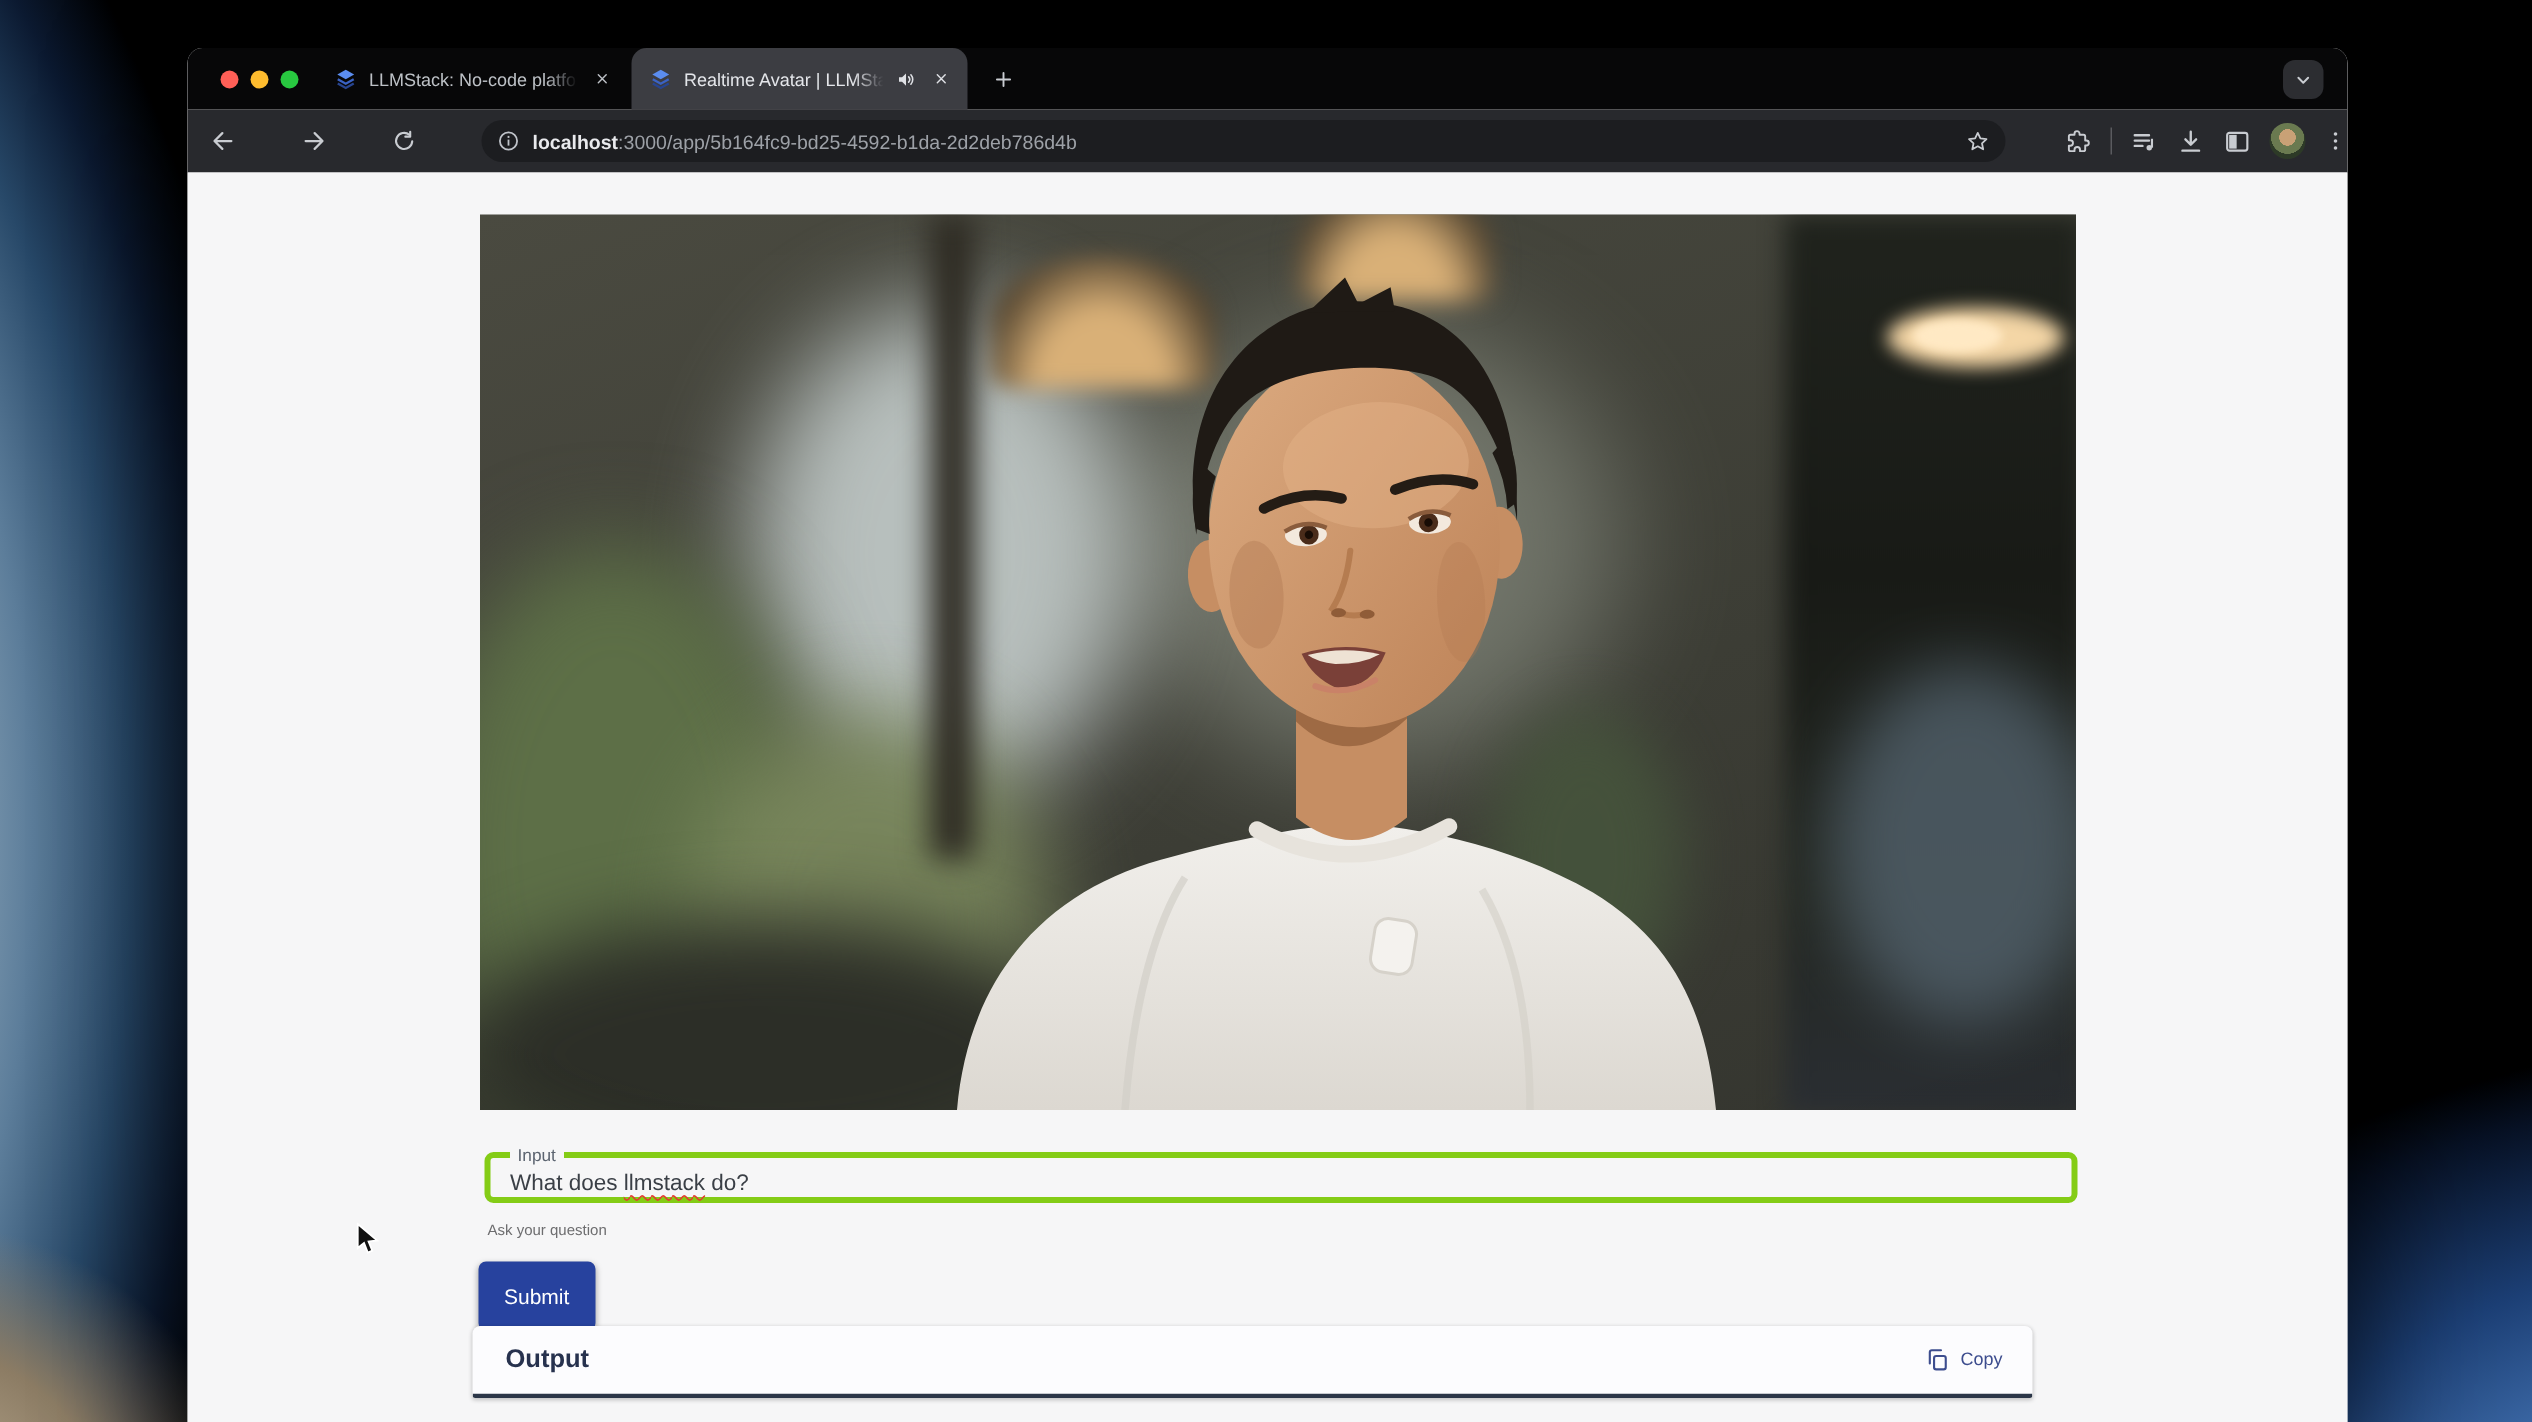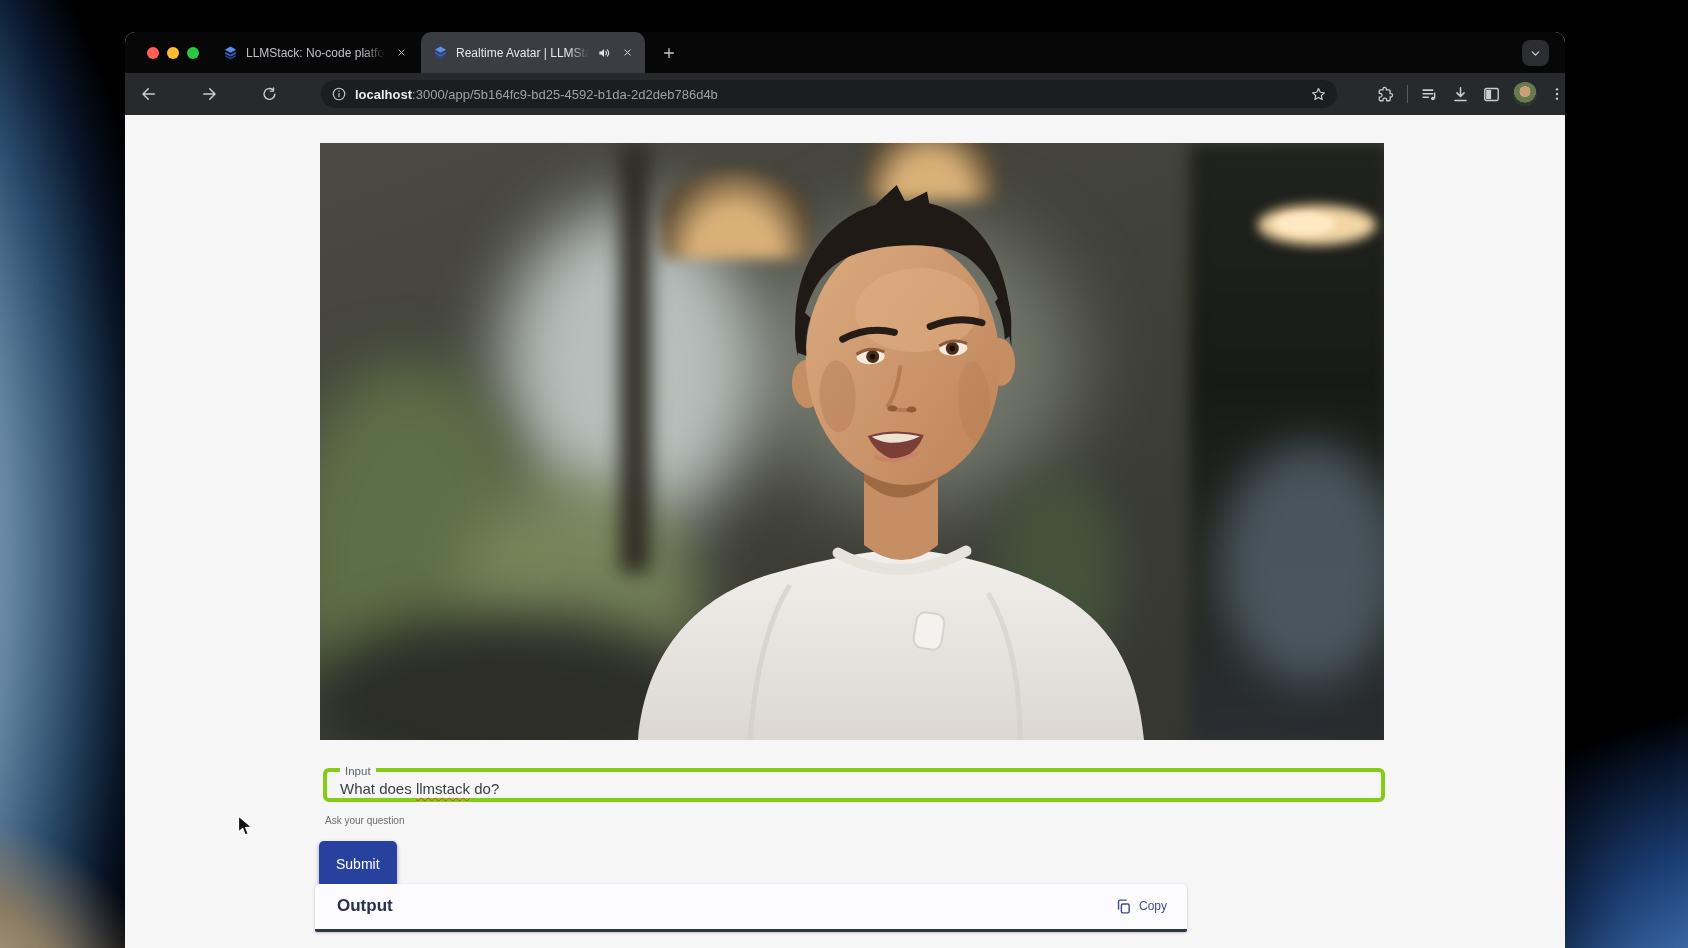--- a/index.html
+++ b/index.html
@@ -89,21 +89,21 @@
     font-size:11.5px; color:#5c6470; }
   .field-value { position:absolute; left:13px; top:8px; font-size:15px; color:#3a3f46; white-space:nowrap; }
   .misspell { text-decoration:underline wavy #e03e2f 1px; text-underline-offset:3px; }
   .helper { position:absolute; left:200px; top:700px; font-size:10px; color:#6d6d6f; }
 
   .submit { position:absolute; left:194px; top:726px; padding:15px 17px; border:none; border-radius:5px;
     background:var(--submit_blue,#27429e); color:#fff; font-size:14px; font-family:inherit;
     box-shadow:0 2px 4px rgba(0,0,0,.35); }
 
   
-  .card { position:absolute; left:190px; top:769px; width:872px; background:#fcfcfe;
+  .card { position:absolute; left:190px; top:769px; width:1040px; background:#fcfcfe;
     border-radius:5px 5px 2px 2px; box-shadow:0 1px 3px rgba(0,0,0,.22);
     border-bottom:3px solid var(--card_divider,#2b3648); }
   .card-head { display:flex; align-items:center; justify-content:space-between; padding:12px 20px 13px 22px; }
   .card-title { font-size:17px; font-weight:bold; color:#27324e; }
   .copy-btn { display:flex; align-items:center; gap:7px; background:none; border:none;
     color:var(--copy_blue,#3d4d8e); font-size:12px; font-family:inherit; }
 
   .cursor { position:absolute; left:112px; top:700px; pointer-events:none; }
 
   svg.ic { display:block; }

